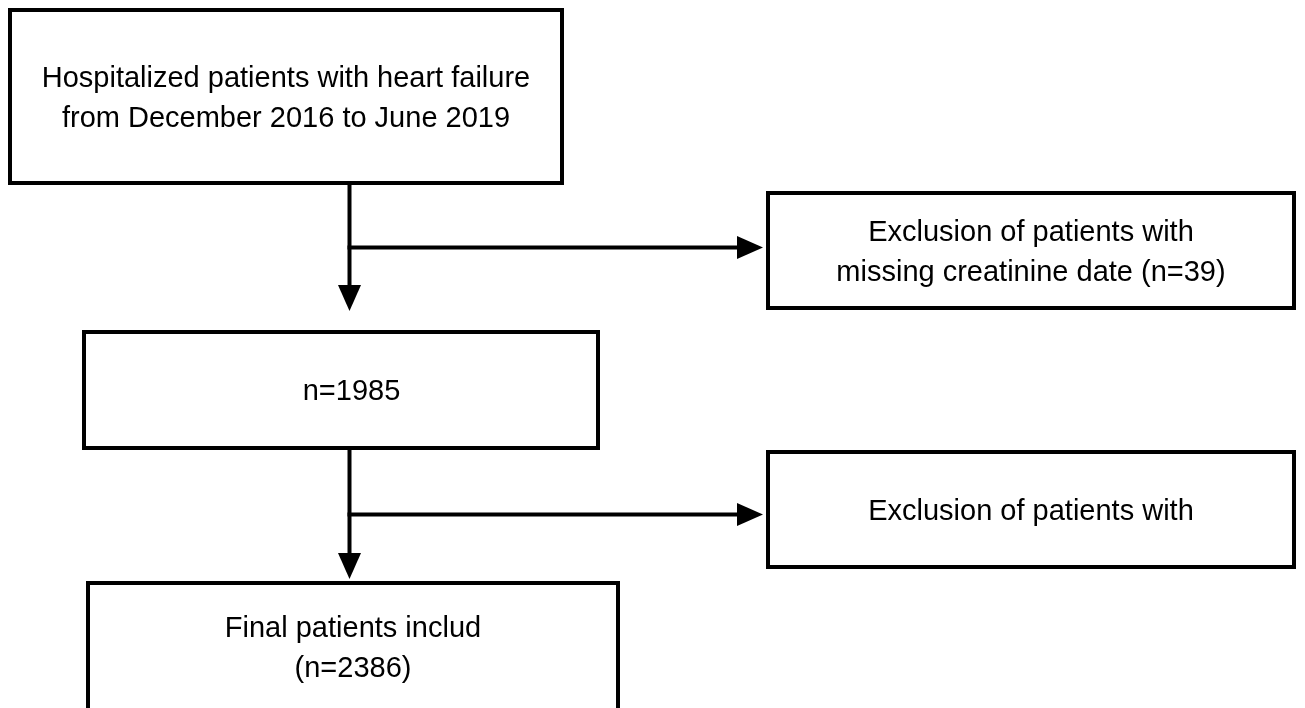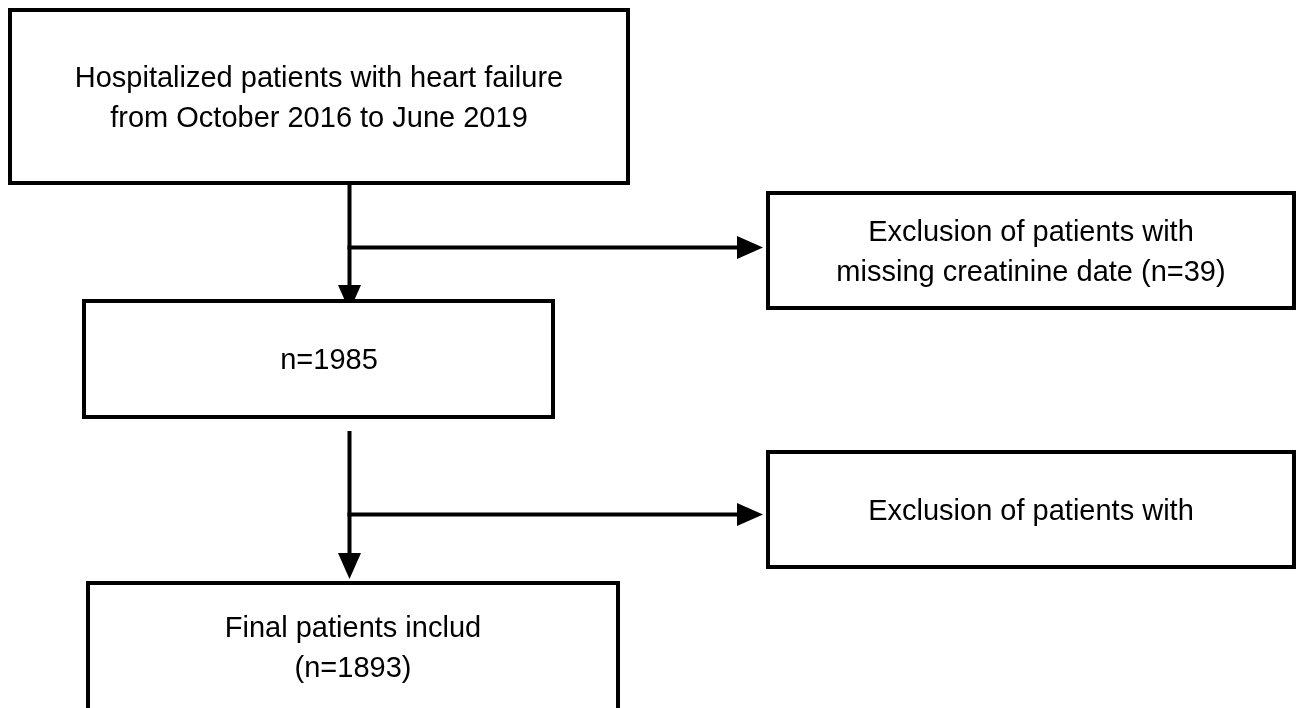--- a/index.html
+++ b/index.html
@@ -32,23 +32,23 @@
     background: var(--color-background);
     color: var(--color-text);
     display: flex;
     flex-direction: column;
     justify-content: center;
     align-items: center;
     text-align: center;
     font-size: 29px;
     line-height: 40px;
   }
-  #box-initial            { left: 8px;   top: 8px;   width: 622px; height: 177px; }
+  #box-initial            { left: 8px;   top: 8px;   width: 556px; height: 177px; }
   #box-exclusion-creatinine{ left: 766px; top: 191px; width: 530px; height: 119px; }
-  #box-n1985              { left: 82px;  top: 299px; width: 473px; height: 120px; padding-left: 21px; }
+  #box-n1985              { left: 82px;  top: 330px; width: 518px; height: 120px; padding-left: 21px; }
   #box-exclusion-albumin  { left: 766px; top: 450px; width: 530px; height: 119px; }
   #box-final              { left: 86px;  top: 581px; width: 534px; height: 132px; text-align: center; }
   .arrows line    { stroke: currentColor; stroke-width: 4; }
   .arrows polygon { fill: currentColor; }
 </style>
 </head>
 <body>
 
 <div class="canvas">
 
@@ -70,34 +70,34 @@
     </g>
 
     <g>
       <line x1="347.5" y1="514.5" x2="740" y2="514.5"></line>
       <polygon points="763,514.5 737,503 737,526"></polygon>
     </g>
   </svg>
 
   <div class="box" id="box-initial">
     <div class="line">Hospitalized patients with heart failure</div>
-    <div class="line">from October 2016 to June 2019</div>
+    <div class="line">from December 2016 to June 2019</div>
   </div>
 
   <div class="box" id="box-exclusion-creatinine">
     <div class="line">Exclusion of patients with</div>
     <div class="line">missing creatinine date (n=39)</div>
   </div>
 
   <div class="box" id="box-n1985">
     <div class="line">n=1985</div>
   </div>
 
   <div class="box" id="box-exclusion-albumin">
     <div class="line">Exclusion of patients with</div>
   </div>
 
   <div class="box" id="box-final">
     <div class="line">Final patients includ</div>
-    <div class="line">(n=1893)</div>
+    <div class="line">(n=2386)</div>
   </div>
 
 </div>
 
 </body></html>

